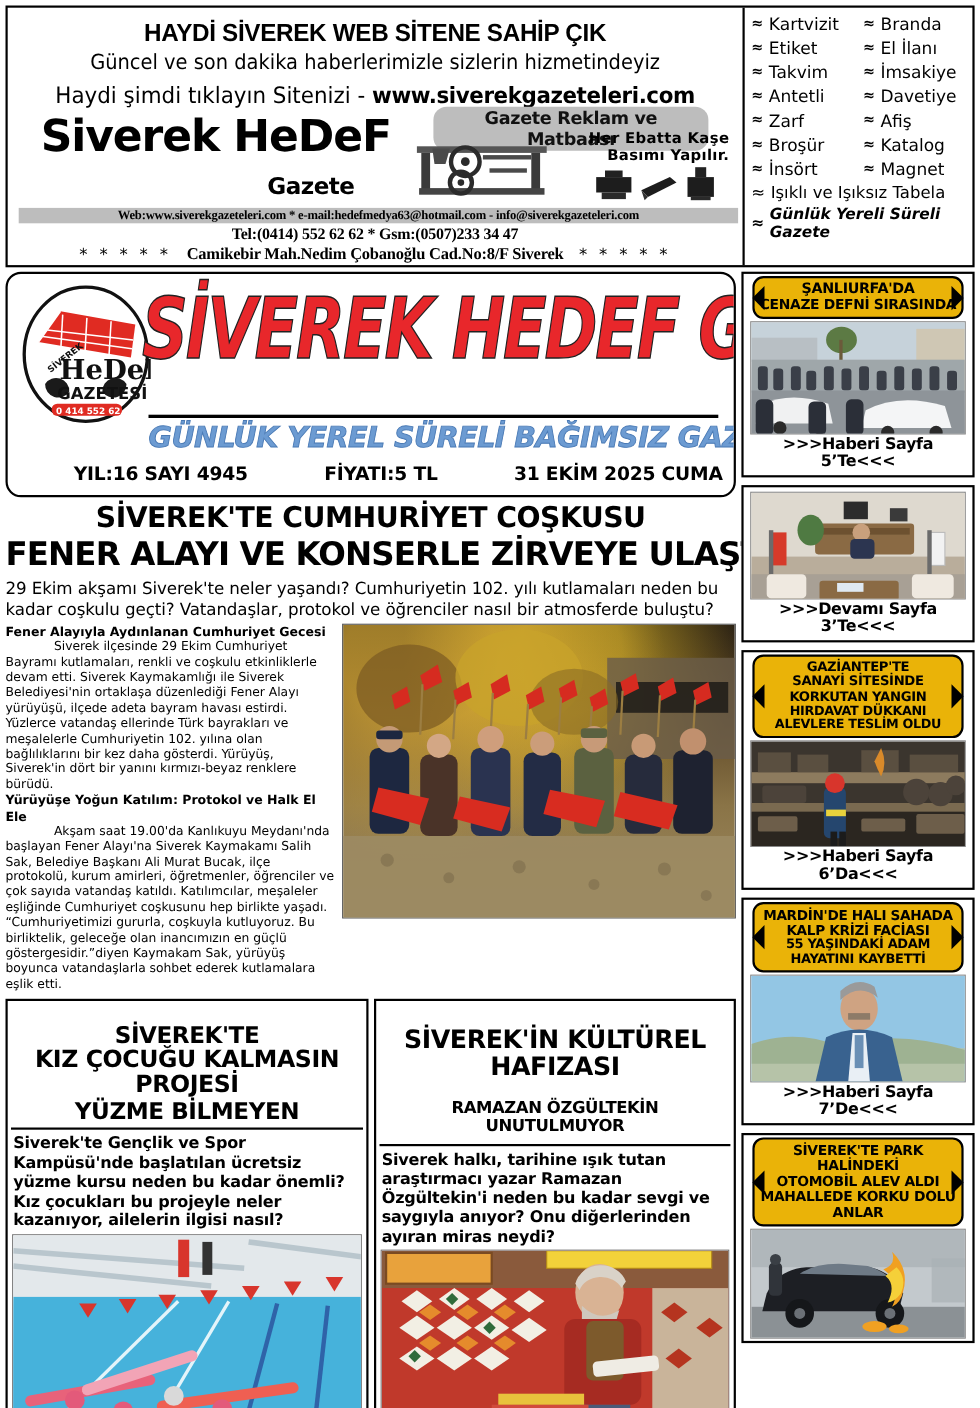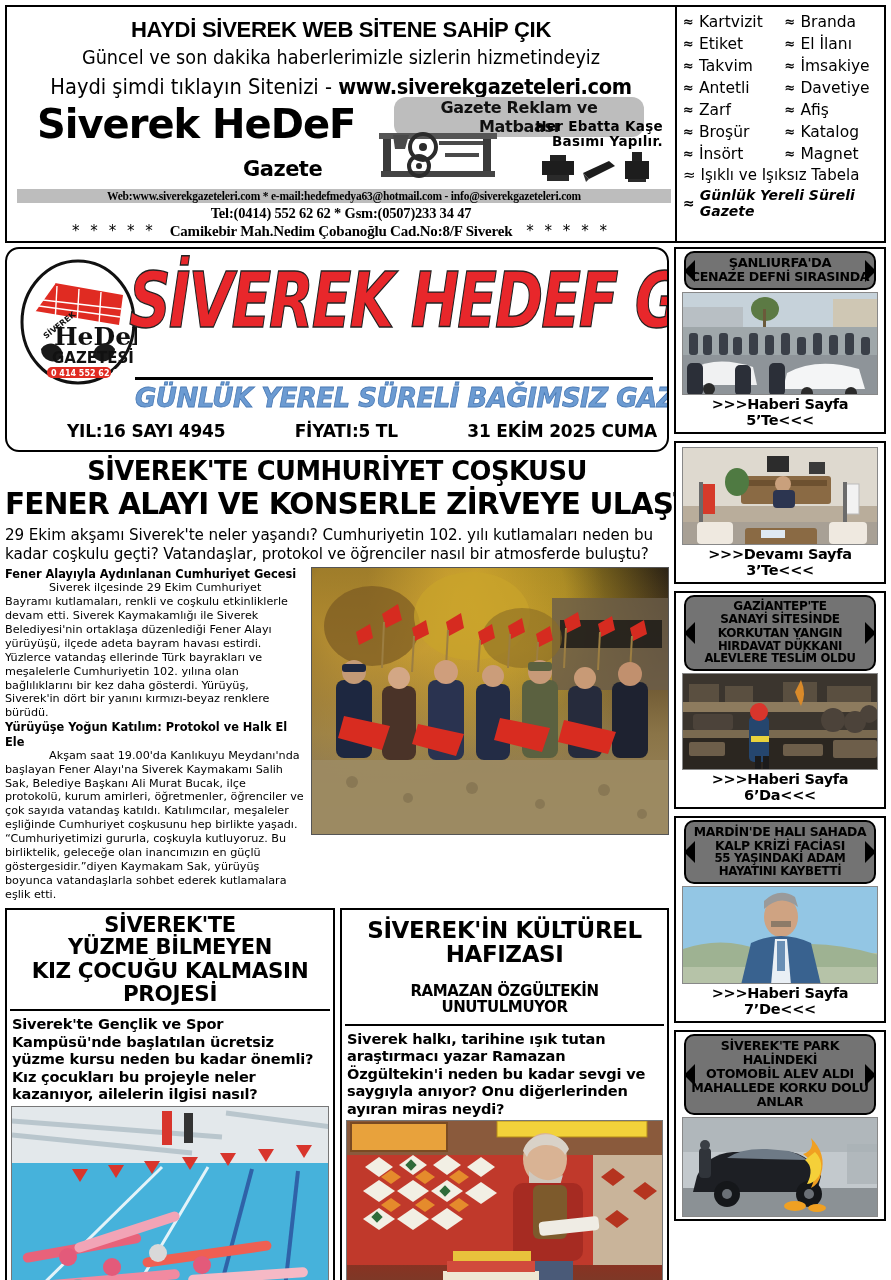--- a/index.html
+++ b/index.html
@@ -155,36 +155,36 @@
     text-align:right; font-weight:bold; font-size:19px;
     font-family:"DejaVu Sans", sans-serif; margin-top:3px; letter-spacing:-0.4px;
   }
   .lead-photo{ width:358px; height:268px; border:1px solid #555; position:relative; overflow:hidden;}
 
   
   .bottom-row{ display:flex; gap:5px; margin-top:6px; }
   .story{ border:2px solid #000; background:#fff; position:relative; }
   .story-a{ width:330px; height:396px; }
   .story-b{ width:329px; height:396px; }
-  .story-head{ text-align:center; padding:4px 4px 2px; }
+  .story-head{ text-align:center; padding:20px 4px 2px; }
   .story-head .l{
     font-weight:bold; font-family:"DejaVu Sans", sans-serif;
     letter-spacing:-0.4px; line-height:1.08;
   }
   .story-rule{ height:2px; background:#000; margin:2px 3px 0; }
   .story-deck{
     font-size:14.6px; line-height:1.2; padding:4px 5px 3px;
     font-family:"DejaVu Sans", sans-serif; font-weight:bold; letter-spacing:-0.2px;
   }
   .story-photo{ margin:0 4px; height:190px; border:1px solid #777; overflow:hidden; position:relative;}
 
   
   .side-box{ border:2px solid #000; margin-bottom:7px; background:#fff; position:relative; padding:2px;}
   .tag{
-    border:2px solid #000; border-radius:10px; background:#737373;
+    border:2px solid #000; border-radius:10px; background:#eab308;
     position:relative; margin:0 6px 2px 6px; padding:3px 4px 4px;
     text-align:center;
   }
   .tag::before, .tag::after{
     content:""; position:absolute; top:50%; transform:translateY(-50%);
     width:0; height:0;
   }
   .tag::before{ left:-13px; border:11px solid transparent; border-right:11px solid #000; }
   .tag::after{ right:-13px; border:11px solid transparent; border-left:11px solid #000; }
   .tag-inner{ position:relative; z-index:2;}
@@ -471,22 +471,22 @@
             </div>
           </div>
         </div>
       </div>
 
       <div class="bottom-row">
 
         <div class="story story-a">
           <div class="story-head">
             <div class="l" style="font-size:21px">SİVEREK'TE</div>
+            <div class="l" style="font-size:21.5px">KIZ ÇOCUĞU KALMASIN PROJESİ</div>
             <div class="l" style="font-size:21px">YÜZME BİLMEYEN</div>
-            <div class="l" style="font-size:21.5px">KIZ ÇOCUĞU KALMASIN PROJESİ</div>
           </div>
           <div class="story-rule"></div>
           <div class="story-deck">Siverek'te Gençlik ve Spor Kampüsü'nde başlatılan ücretsiz yüzme kursu neden bu kadar önemli? Kız çocukları bu projeyle neler kazanıyor, ailelerin ilgisi nasıl?</div>
           <div class="story-photo">
             <div class="ph poolpic">
               <svg viewBox="0 0 320 190" width="320" height="190">
                 <rect x="0" y="0" width="320" height="58" fill="#e3e8eb"></rect>
                 <g stroke="#b9c6cd" stroke-width="5" fill="none">
                   <path d="M0 14 L210 30"></path>
                     <path d="M0 28 L180 46"></path>

